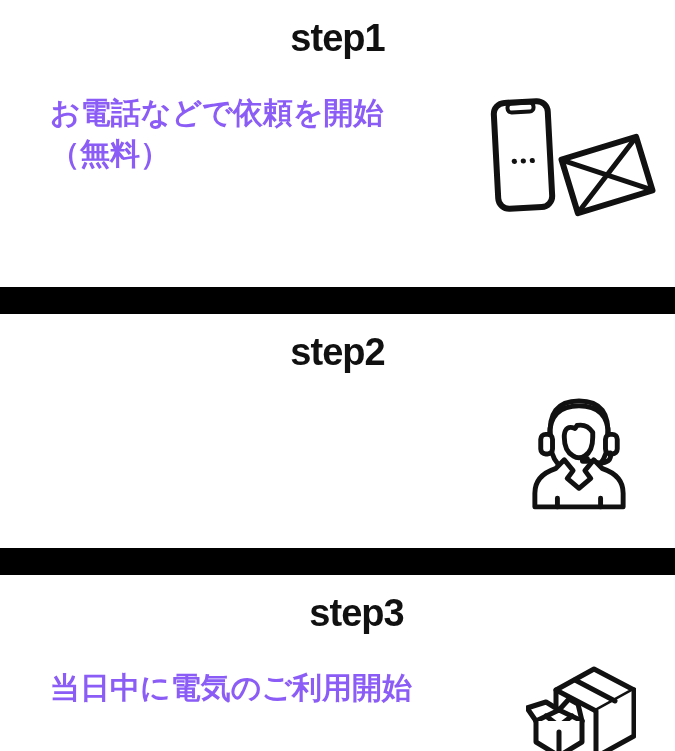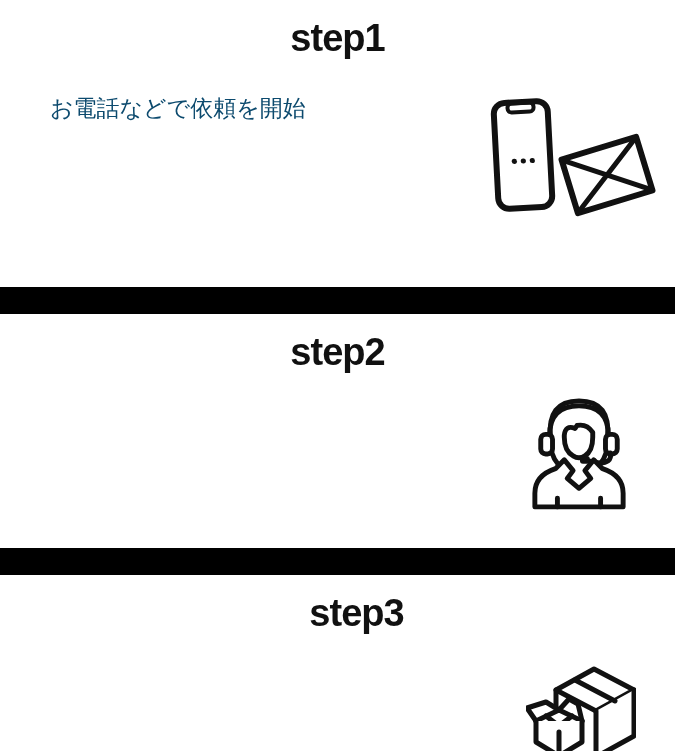--- a/index.html
+++ b/index.html
@@ -18,42 +18,42 @@
   .divider{width:675px;height:27px;background:#000000;}
   .step-title{
     margin:0;padding-top:16px;
     text-align:center;
     font-size:38px;line-height:1.2;
     font-weight:bold;color:#111111;
     letter-spacing:-1px;
   }
   .step-desc{
     position:absolute;left:50px;margin:0;
-    font-size:23px;line-height:1.35;
-    font-weight:normal;color:#0c4a6e;
+    font-size:30px;line-height:1.35;
+    font-weight:bold;color:#8b5cf6;
     white-space:nowrap;
   }
   .step-1 .step-desc{top:93px;}
   .step-2 .step-desc{top:101px;}
   .step-3 .step-desc{top:93px;}
   .icon-wrap{position:absolute;}
   .phone-wrap{left:492px;top:98px;width:62px;height:114px;transform:rotate(-3deg);}
   .envelope-wrap{left:564px;top:143px;width:86px;height:64px;transform:rotate(-17deg);}
   .operator-wrap{left:528px;top:78px;width:102px;height:118px;}
   .boxes-wrap{left:526px;top:90px;width:110px;height:94px;}
   .icon-wrap svg{display:block;width:100%;height:100%;}
 </style>
 </head>
 <body>
 
 <div class="page">
 
   <section class="step step-1">
     <h2 class="step-title">step1</h2>
-    <p class="step-desc"><span>お電話などで依頼を開始</span><br></p>
+    <p class="step-desc"><span>お電話などで依頼を開始</span><br><span>（無料）</span></p>
 
     <div class="icon-wrap phone-wrap">
       <svg viewBox="0 0 62 114" fill="none" stroke="#111111" stroke-width="6" stroke-linejoin="round" stroke-linecap="round">
         <rect x="4" y="4" width="54" height="106" rx="11" fill="#ffffff"></rect>
         <rect x="18" y="5" width="26" height="9" rx="4" stroke-width="4"></rect>
         <circle cx="22" cy="63" r="2.6" fill="#111111" stroke="none"></circle>
         <circle cx="31" cy="63" r="2.6" fill="#111111" stroke="none"></circle>
         <circle cx="40" cy="63" r="2.6" fill="#111111" stroke="none"></circle>
       </svg>
     </div>
@@ -89,20 +89,21 @@
         <path d="M7,117 L7,103 Q7,85 28,78 L37,69 L46,80 L40,88 L52,98 L64,88 L58,80 L67,69 L76,78 Q97,85 97,103 L97,117 Z" fill="#ffffff"></path>
         <path d="M30,117 L30,108 M74,117 L74,108"></path>
       </svg>
     </div>
   </section>
 
   <div class="divider"></div>
 
   <section class="step step-3">
     <h2 class="step-title">step3</h2>
+    <p class="step-desc"><span>当日中に電気のご利用開始</span></p>
 
     <div class="icon-wrap boxes-wrap">
       <svg viewBox="0 0 110 94" fill="none" stroke="#111111" stroke-width="5" stroke-linejoin="round" stroke-linecap="round">
 
         <path d="M68,4 L108,25 L70,46 L30,25 Z" fill="#ffffff"></path>
         <path d="M108,25 L108,71 L70,92 L70,46" fill="#ffffff"></path>
         <path d="M30,25 L30,42"></path>
         <path d="M49,15 L89,36"></path>
 
         <path d="M10,56 L1,43 L20,37 L33,45" fill="#ffffff"></path>

